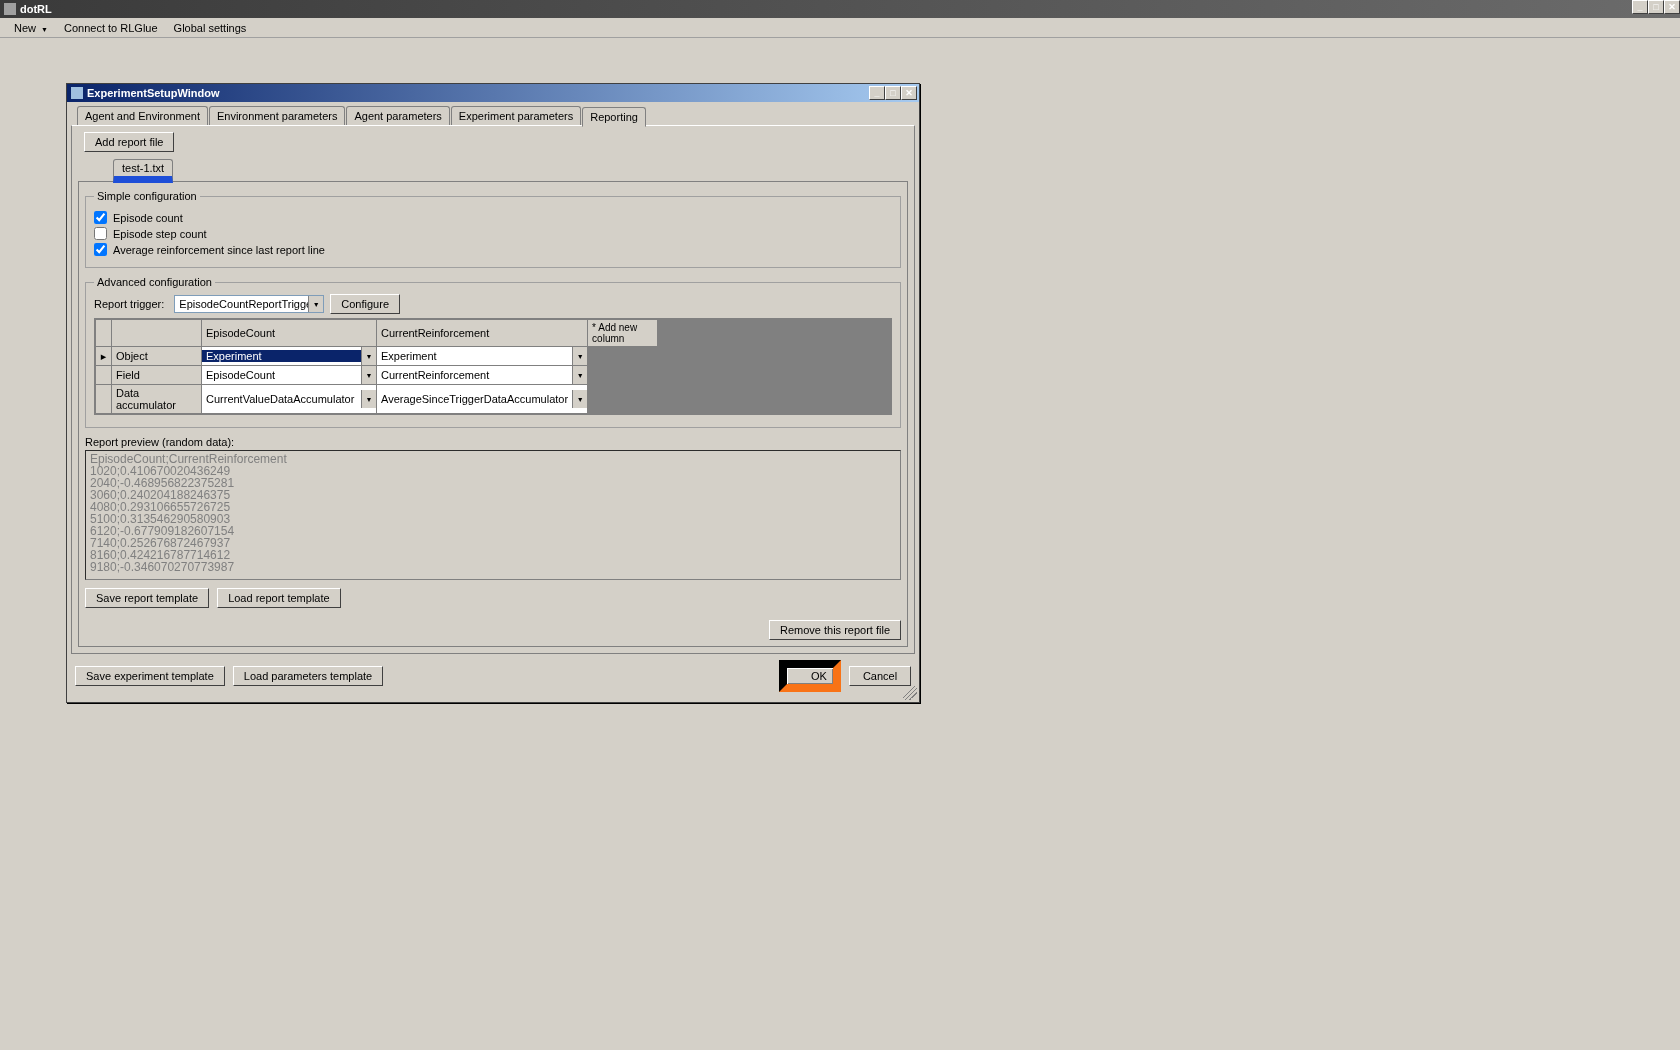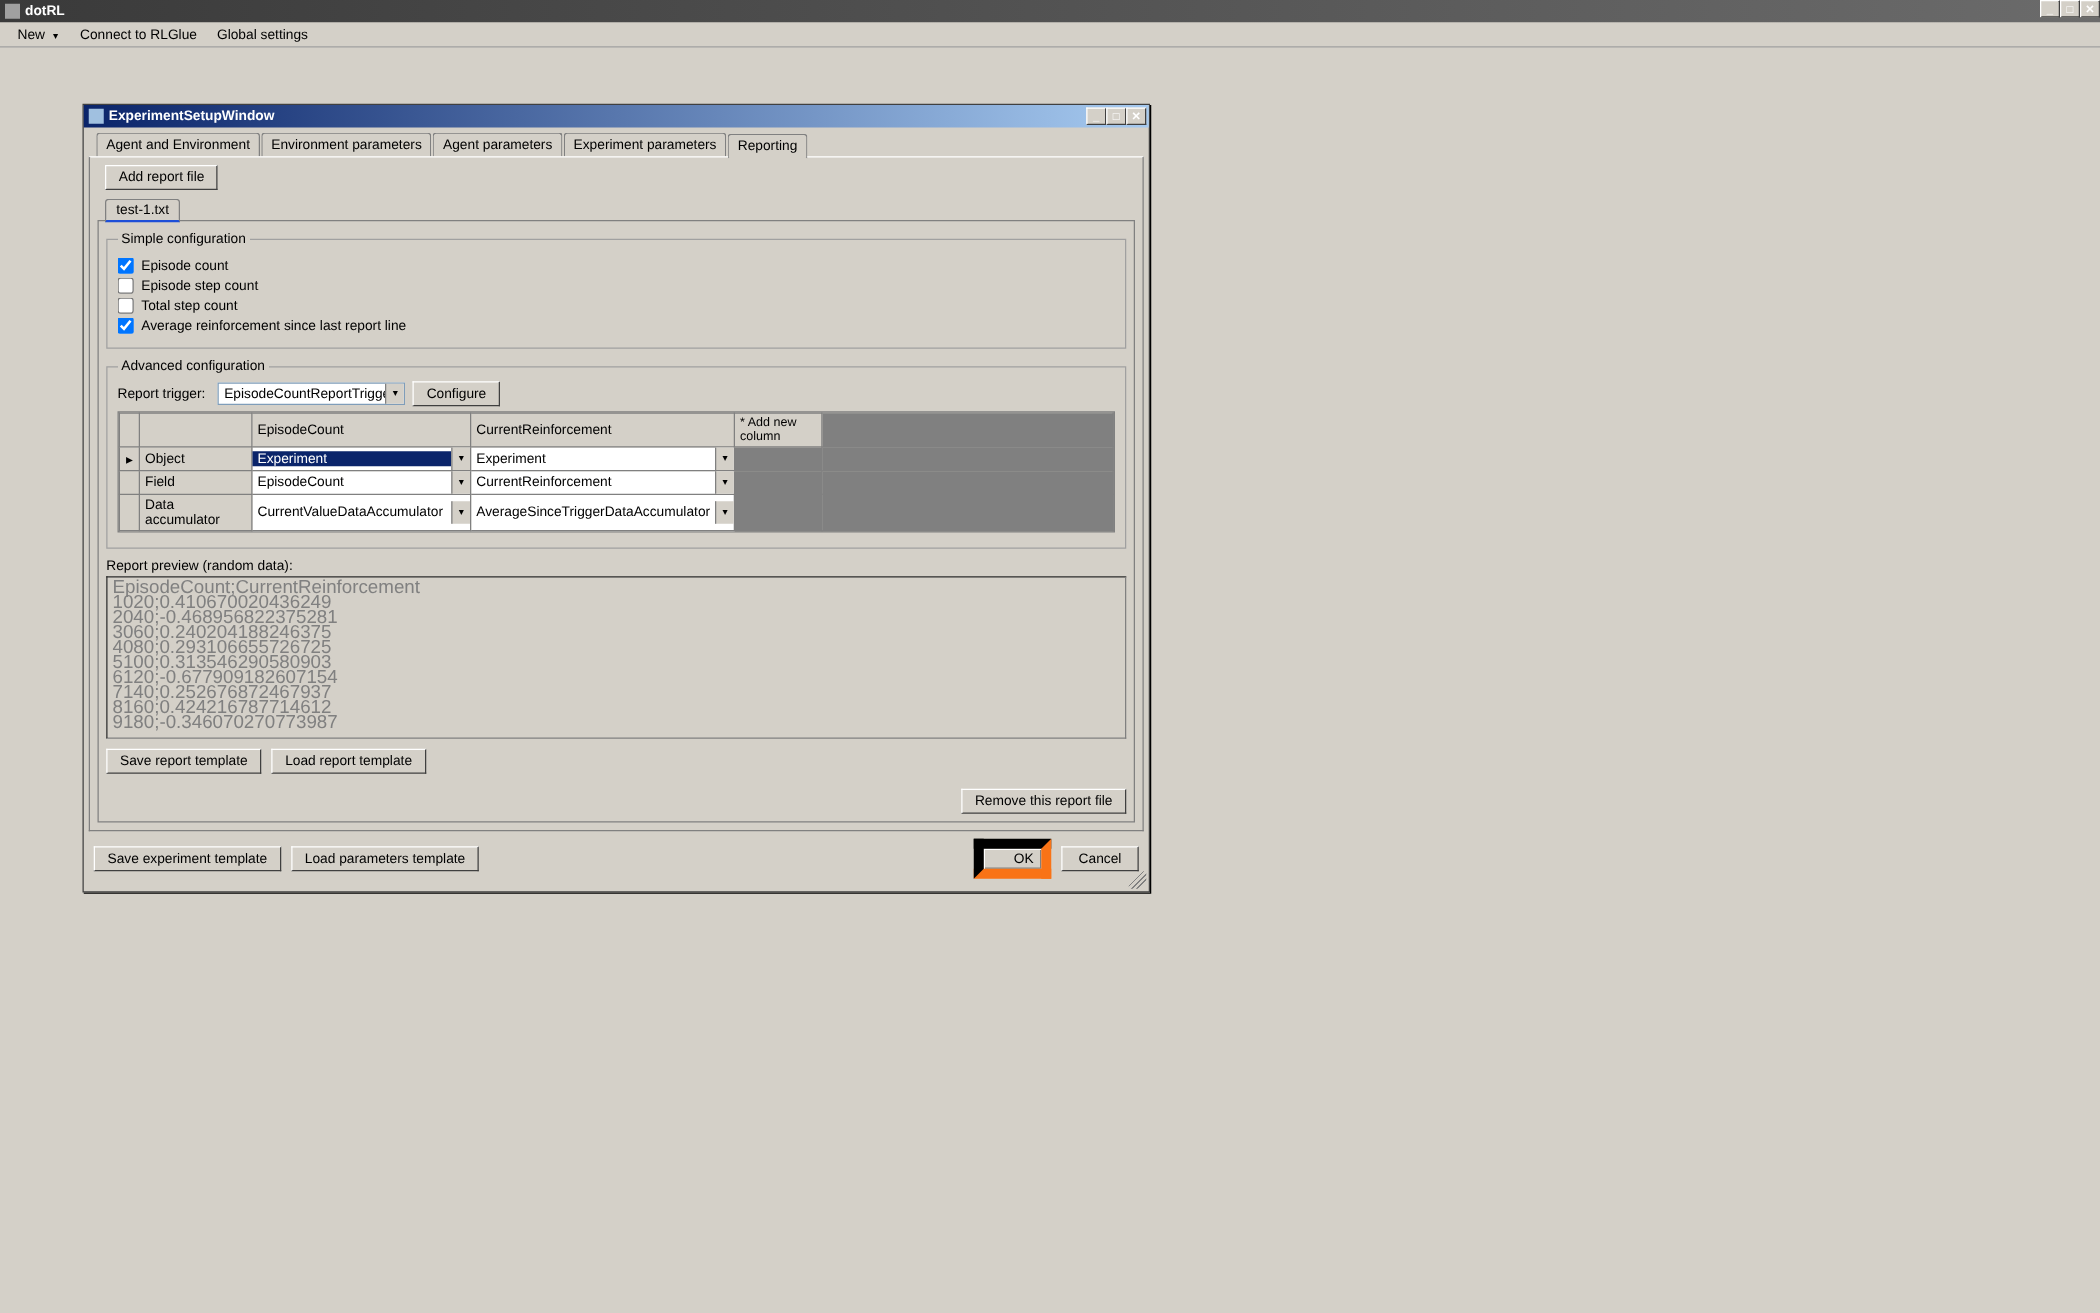--- a/index.html
+++ b/index.html
@@ -113,21 +113,21 @@
   .btn.default { border:8px solid #f97316; border-top-color:#000;border-left-color:#000; box-shadow:inset 1px 1px 0 #fff, inset -1px -1px 0 #808080;padding-left:24px; }
 
   .filetab-strip{ display:flex; margin:6px 0 0 6px;}
   .filetab{
     padding:2px 8px;
     background:#d4d0c8;
     border:1px solid #808080;
     border-bottom:none;
     border-top-left-radius:3px;border-top-right-radius:3px;
   }
-  .filetab.active{ position:relative;top:1px;background:#d4d0c8;border-bottom:2px solid #1d4ed8;z-index:2;}
+  .filetab.active{ position:relative;top:1px;background:#d4d0c8;border-bottom:7px solid #1d4ed8;z-index:2;margin-left:29px;}
   .filepanel{
     border:1px solid #808080;
     margin-top:-1px;
     padding:6px;
   }
 
   fieldset.group{
     border:1px solid #a0a0a0;
     margin:2px 0 8px 0;
     padding:6px 8px 8px 8px;
@@ -186,21 +186,21 @@
   .grid .emptycol{ background:#808080;width:70px;}
   .grid .restcol{ background:#808080;}
   .grid .addcol{ background:#d4d0c8; width:70px; font-size:10px;}
 
   .preview{
     border:1px inset #808080;
     background:#d4d0c8;
     color:#808080;
     height:130px;
     padding:2px 4px;
-    font-size:15px;
+    font-size:12px;
     line-height:12px;
     white-space:pre;
     overflow:hidden;
     margin:2px 0 8px 0;
   }
 
   .bottom-row{
     display:flex;
     align-items:center;
     padding:6px 4px;
@@ -271,24 +271,20 @@
 
           <fieldset class="group">
             <legend>Simple configuration</legend>
             <div class="chk-row">
               <input type="checkbox" checked="" style="">
               <span>Episode count</span>
             </div>
             <div class="chk-row">
               <input type="checkbox" style="">
               <span>Episode step count</span>
-            </div>
-            <div class="chk-row">
-              <input type="checkbox" style="">
-              <span>Total step count</span>
             </div>
             <div class="chk-row">
               <input type="checkbox" checked="" style="">
               <span>Average reinforcement since last report line</span>
             </div>
           </fieldset>
 
           <fieldset class="group">
             <legend>Advanced configuration</legend>
             <div style="display:flex;align-items:center;gap:6px;">

